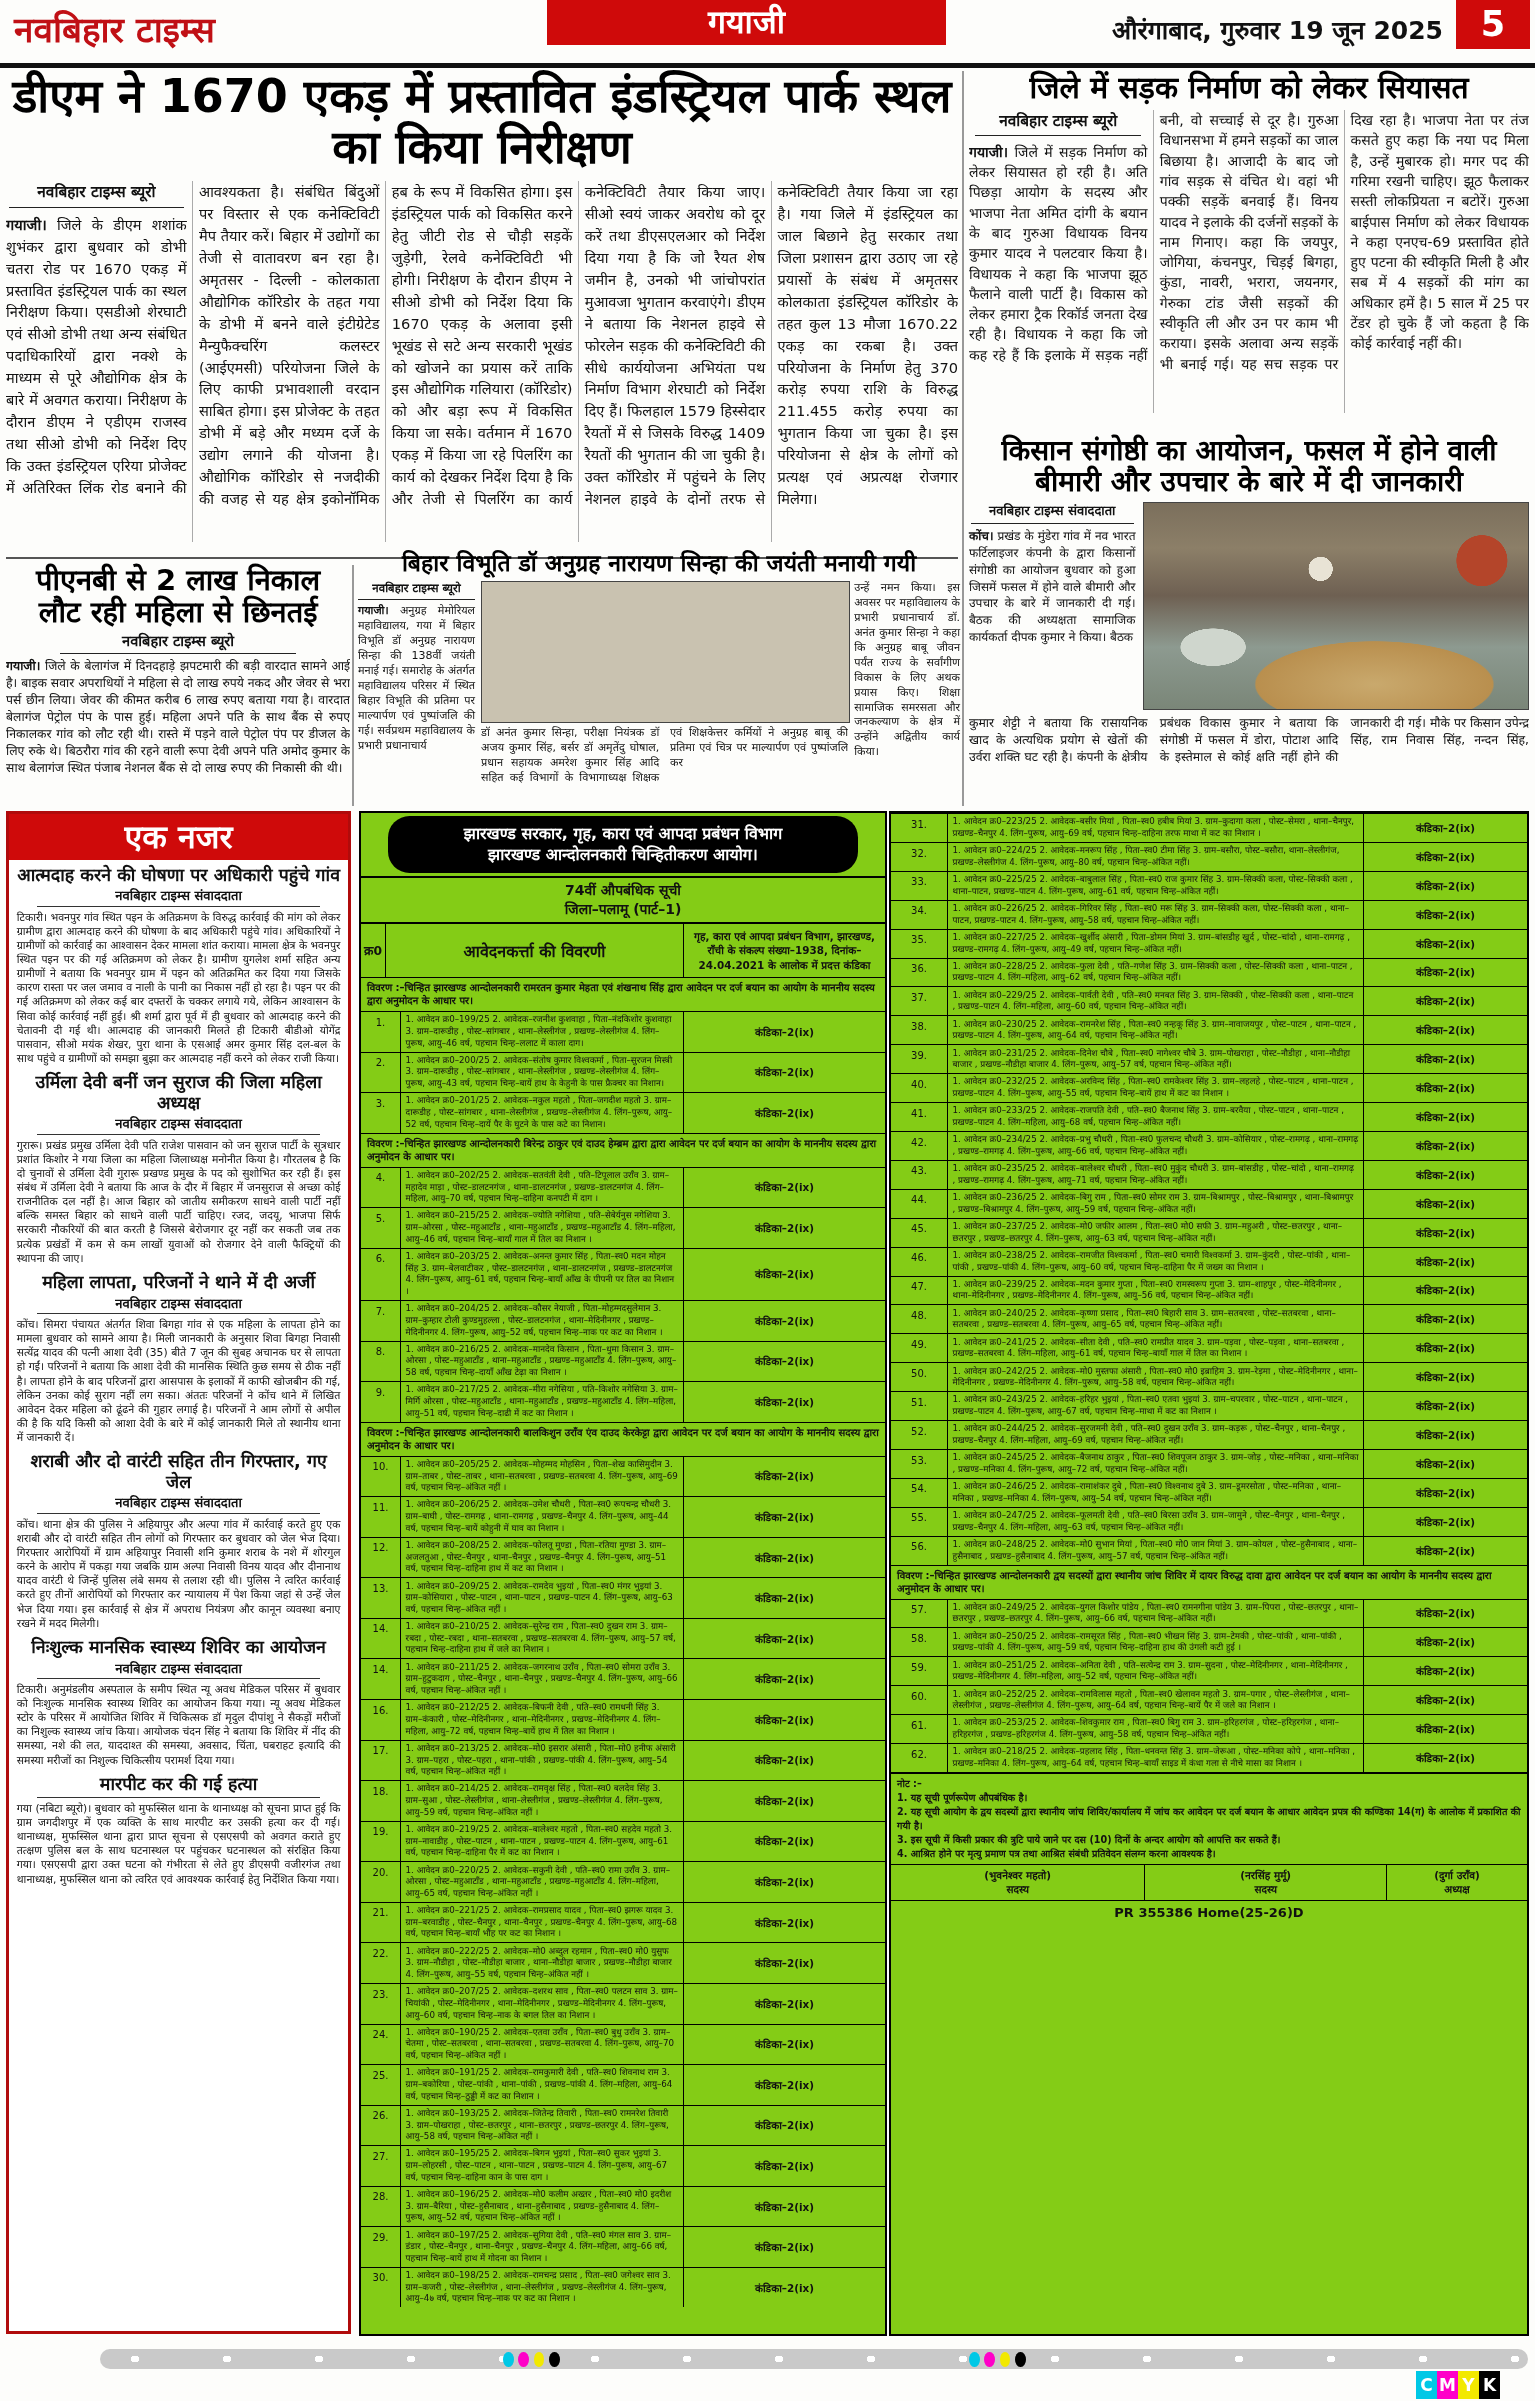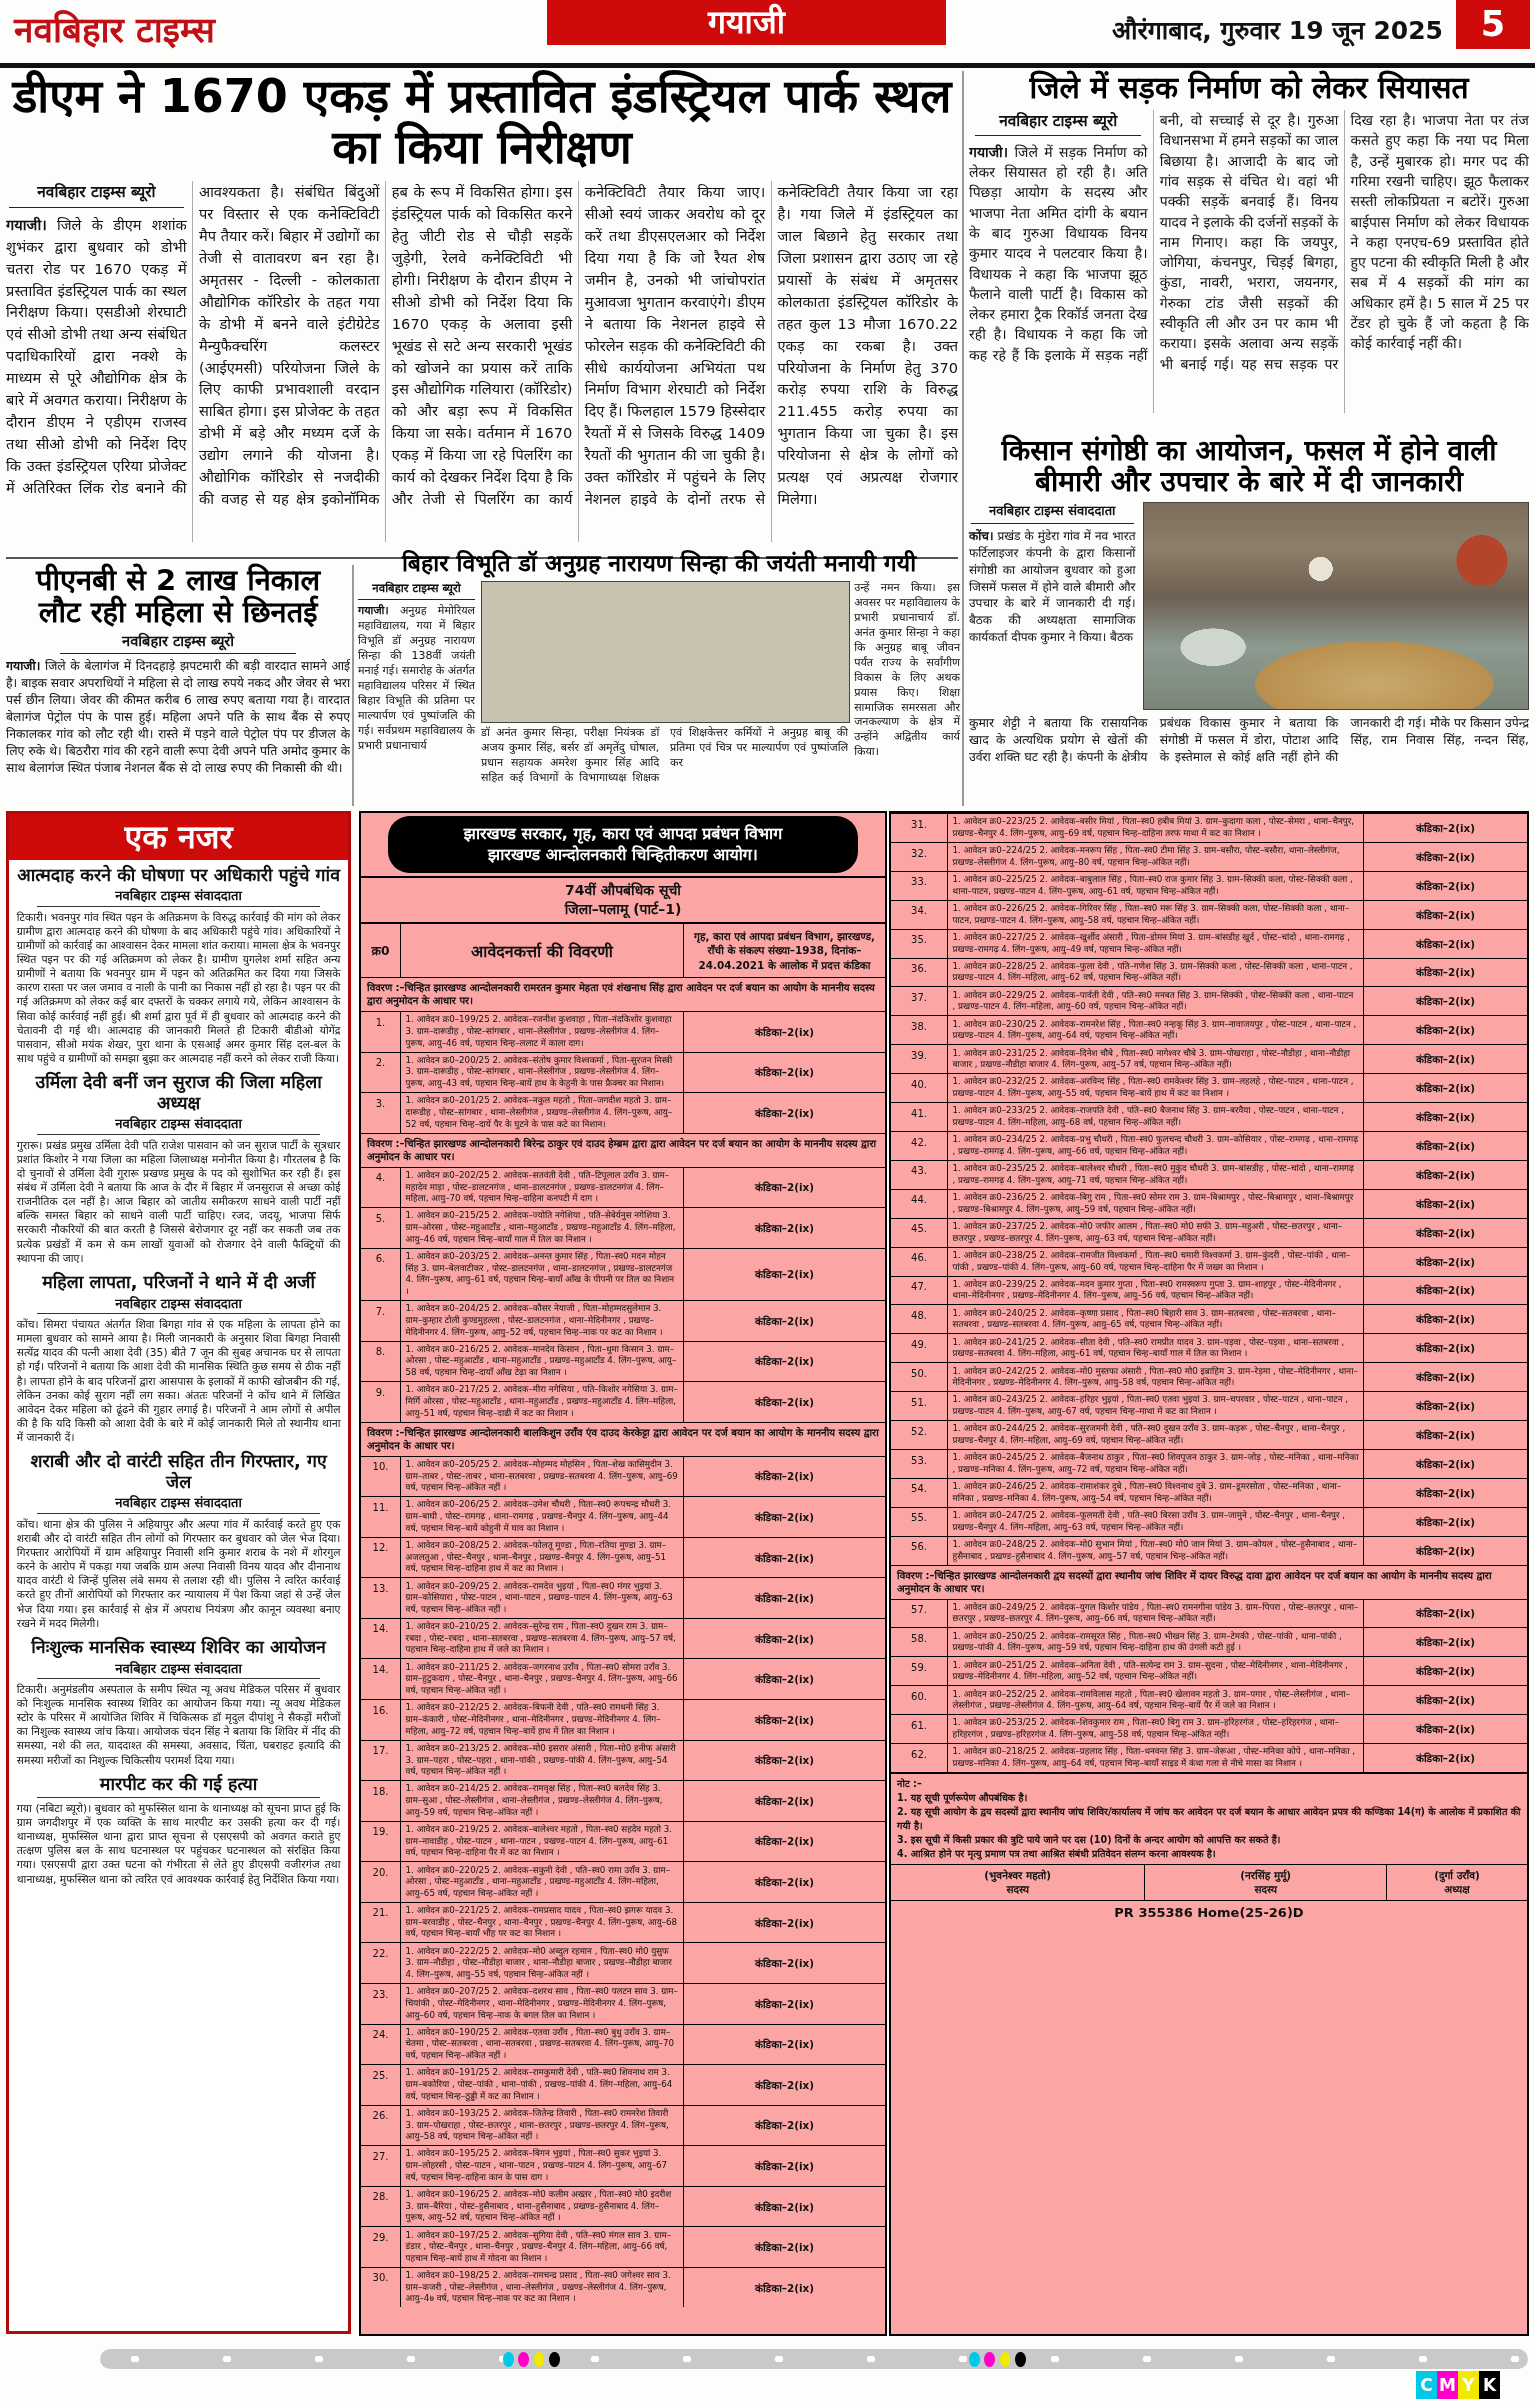--- a/index.html
+++ b/index.html
@@ -65,31 +65,31 @@
   .jay-c4{flex:1;font-size:11px;line-height:1.36;text-align:justify;}
   
   .eknajar{left:6.1px;top:811px;width:345px;height:1523px;border:3.1px solid #b00b0b;box-sizing:border-box;background:#fff;overflow:hidden;}
   .ek-title{height:46px;background:#cf0a0a;color:#fff;font-size:32px;font-weight:bold;text-align:center;line-height:46px;}
   .ek-item{padding:4.6px 7.7px 1.5px;}
   .ek-h{font-size:17.7px;font-weight:bold;text-align:center;line-height:1.15;}
   .ek-b{font-size:13px;font-weight:bold;text-align:center;border-bottom:1.5px solid #333;margin:1.5px 20px 3.8px;padding-bottom:1.5px;}
   .ek-t{font-size:10.7px;line-height:1.32;text-align:justify;}
   
   .notice{left:359px;top:811px;width:1170px;height:1525px;}
-  .nt{position:absolute;top:0;bottom:0;border:2.3px solid #000;box-sizing:border-box;background:#fca5a5;overflow:hidden;}
+  .nt{position:absolute;top:0;bottom:0;border:2.3px solid #000;box-sizing:border-box;background:#84cc16;overflow:hidden;}
   .nt-left{left:0;width:528px;}
   .nt-right{left:530px;width:640px;}
   .blackbox{margin:3.1px auto 3.1px;width:458px;background:#000;color:#fff;border-radius:21.5px;text-align:center;font-weight:bold;padding:7.7px 6.1px;}
   .bb1{font-size:16px;line-height:1.3;}
   .bb2{font-size:16px;line-height:1.3;}
   .listtitle{border-top:2.3px solid #000;text-align:center;font-weight:bold;font-size:14px;line-height:1.35;padding:3.1px 0;}
   .nheadrow{display:flex;border-top:2.3px solid #000;}
   .nheadrow .c{border-right:1.5px solid #000;box-sizing:border-box;padding:4.6px;}
   .nheadrow .c:last-child{border-right:none;}
-  .nh-sn{width:40px;font-weight:bold;font-size:12.3px;display:flex;align-items:center;justify-content:center;}
+  .nh-sn{width:25px;font-weight:bold;font-size:12.3px;display:flex;align-items:center;justify-content:center;}
   .nh-det{flex:1;font-weight:bold;font-size:16px;display:flex;align-items:center;justify-content:center;text-align:center;}
   .nh-kan{width:201px;font-weight:bold;font-size:10.4px;text-align:center;line-height:1.4;}
   .nrow{display:flex;border-top:1.5px solid #000;}
   .nrow .ncell{border-right:1.5px solid #000;box-sizing:border-box;}
   .nrow .ncell:last-child{border-right:none;}
   .ncell.sn{width:40px;font-size:10px;padding:4.6px 1.5px 0;text-align:center;}
   .ncell.det{flex:1;font-size:8.7px;line-height:1.34;padding:2.3px 4.6px;text-align:left;}
   .ncell.kan{width:201px;font-size:10.4px;font-weight:bold;display:flex;align-items:center;justify-content:center;}
   .nt-right .ncell.sn{width:57px;}
   .nt-right .ncell.kan{width:163px;}

